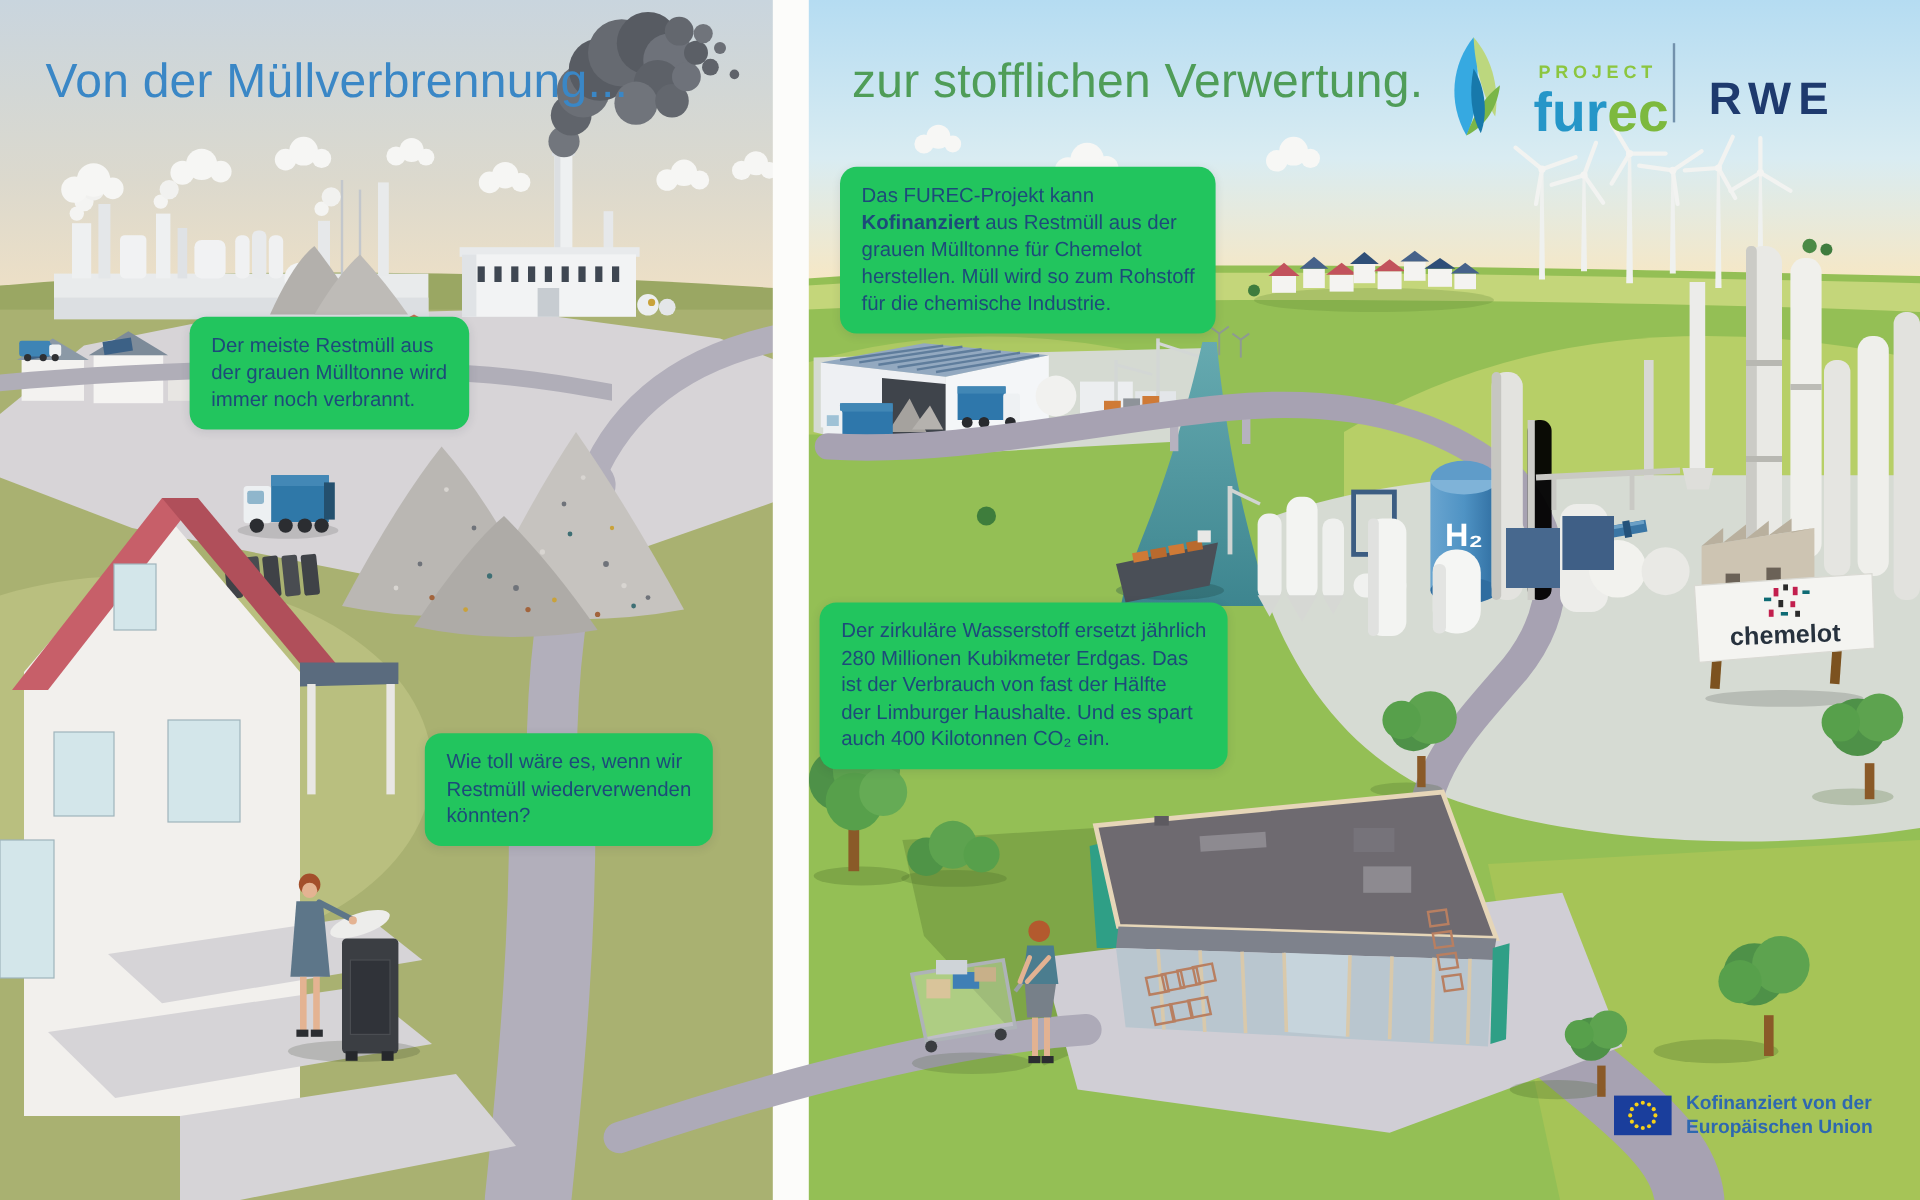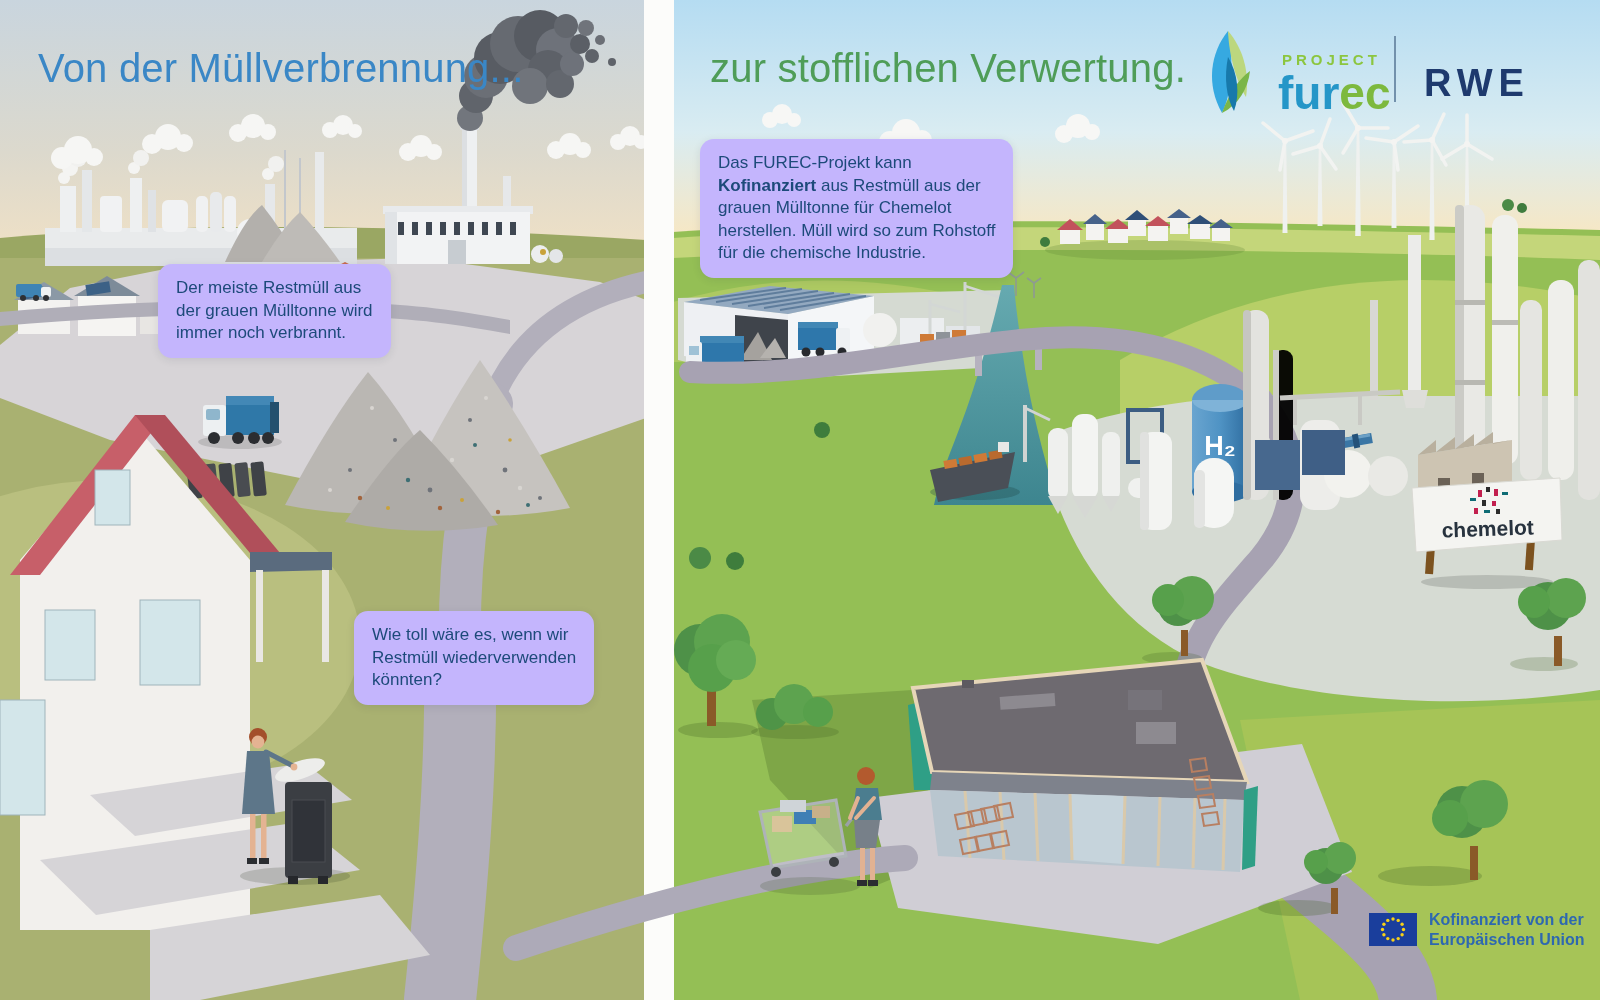--- a/index.html
+++ b/index.html
@@ -2,34 +2,34 @@
 <html><head>
 <meta charset="utf-8">
 <style>
   html,body{margin:0;padding:0;}
   .stage{position:relative;width:1600px;height:1000px;overflow:hidden;
          font-family:"Liberation Sans",sans-serif;background:#dfe6ea;}
   .stage svg.scene{position:absolute;left:0;top:0;}
   .title{position:absolute;font-weight:normal;font-size:40px;letter-spacing:.2px;}
   .title-left{left:38px;top:46px;color:#3a87c6;}
   .title-right{left:710px;top:46px;color:#4f9d58;}
-  .bubble{position:absolute;background:#c4b5fd;border-radius:14px;padding:13px 18px;
+  .bubble{position:absolute;background:#22c55e;border-radius:14px;padding:13px 18px;
           color:#1d4a7a;font-size:17px;line-height:1.33;white-space:pre-line;
           width:max-content;box-shadow:0 2px 8px rgba(30,40,60,.10);}
   .bubble b{font-weight:bold;}
   .b1{left:158px;top:264px;}
   .b2{left:330px;top:611px;margin-left:24px;}
   .b3{left:700px;top:139px;}
   .b4{left:683px;top:502px;}
   .b5{left:1238px;top:629px;}
   .furec-logo{position:absolute;left:1202px;top:27px;width:190px;height:96px;}
   .logo-divider{position:absolute;left:1394px;top:36px;height:66px;border-left:2px solid #7291ac;}
   .rwe{position:absolute;left:1424px;top:62px;font-size:38px;font-weight:bold;
        letter-spacing:6px;color:#1e3a6e;}
-  .eu-badge{position:absolute;left:1345px;top:910px;display:flex;align-items:center;margin-left:24px;}
+  .eu-badge{position:absolute;left:1345px;top:910px;display:flex;align-items:center;}
   .eu-flag{width:48px;height:33px;background:#1a3e9c;position:relative;flex:0 0 auto;}
   .eu-text{margin-left:12px;color:#2e68b0;font-weight:bold;font-size:16px;line-height:1.22;}
 </style>
 </head>
 <body>
 
 <div class="stage">
 
 <svg class="scene" width="1600" height="1000" viewBox="0 0 1600 1000">
   <defs>
@@ -695,20 +695,25 @@
 der grauen Mülltonne wird
 immer noch verbrannt.</div>
 <div class="bubble b2">Wie toll wäre es, wenn wir
 Restmüll wiederverwenden
 könnten?</div>
 <div class="bubble b3"><span>Das FUREC-Projekt kann
 </span><b>Kofinanziert</b><span> aus Restmüll aus der
 grauen Mülltonne für Chemelot
 herstellen. Müll wird so zum Rohstoff
 für die chemische Industrie.</span></div>
+<div class="bubble b4">Der zirkuläre Wasserstoff ersetzt jährlich
+280 Millionen Kubikmeter Erdgas. Das
+ist der Verbrauch von fast der Hälfte
+der Limburger Haushalte. Und es spart
+auch 400 Kilotonnen CO₂ ein.</div>
 
 <div class="eu-badge">
   <div class="eu-flag">
     <svg width="48" height="33" viewBox="0 0 48 33">
       <g fill="#f7d118">
         <circle cx="24" cy="6.0" r="1.7"></circle>
             <circle cx="29.2" cy="7.4" r="1.7"></circle>
             <circle cx="33.1" cy="11.3" r="1.7"></circle>
         <circle cx="34.5" cy="16.5" r="1.7"></circle>
             <circle cx="33.1" cy="21.7" r="1.7"></circle>

